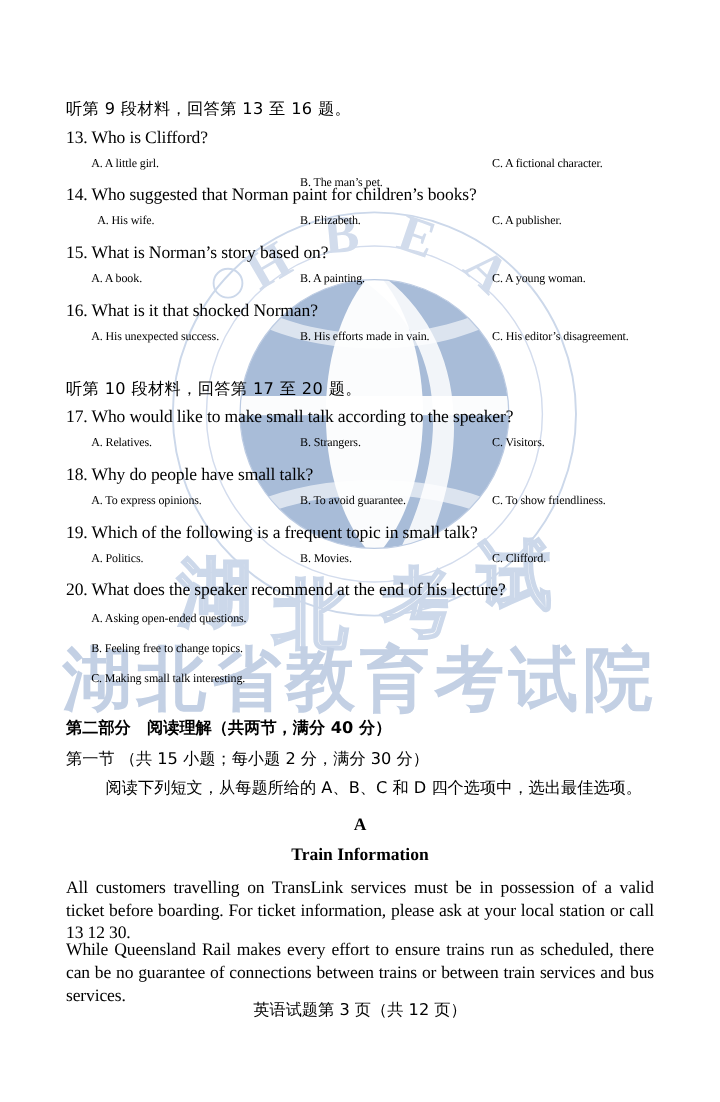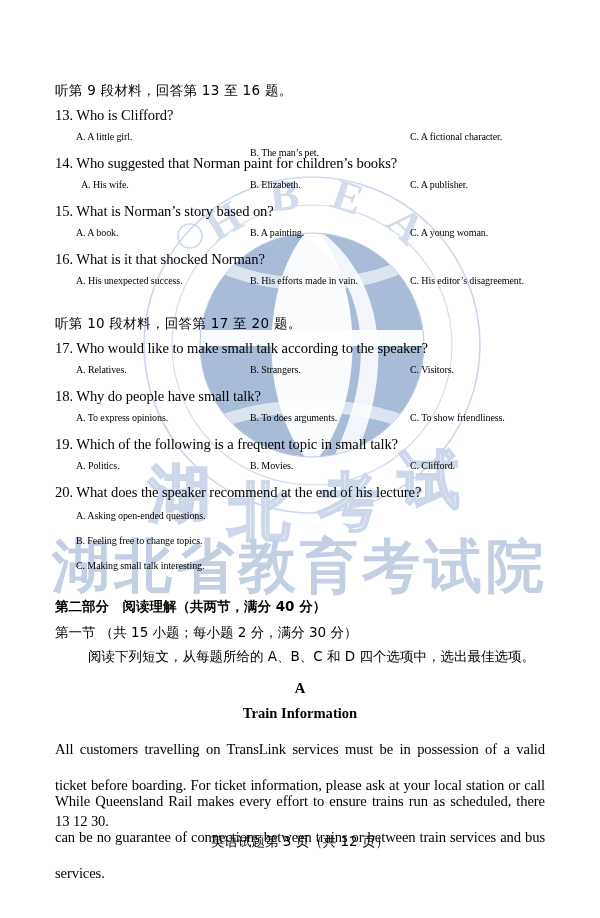--- a/index.html
+++ b/index.html
@@ -110,21 +110,21 @@
     left: 0; right: 0;
     text-align: center;
     font-size: 14.6px;
     font-weight: 700;
   }
   .para {
     position: absolute;
     font-size: 14.6px;
     text-align: justify;
     text-justify: inter-word;
-    line-height: 36px;
+    line-height: 19px;
     letter-spacing: -0.1px;
   }
   .footer-cn {
     position: absolute;
     left: 0; right: 0;
     text-align: center;
     font-family: "DejaVu Sans", "Liberation Sans", sans-serif;
     font-size: 13.5px;
     font-weight: 400;
   }
@@ -201,21 +201,21 @@
 
     <div class="line cn-head" style="left:55px; top:315px;">听第 10 段材料，回答第 17 至 20 题。</div>
 
     <div class="line q-stem" style="left:55px; top:340px;">17. Who would like to make small talk according to the speaker?</div>
     <div class="line opt" style="left:76px; top:364px;">A. Relatives.</div>
     <div class="line opt" style="left:250px; top:364px;">B. Strangers.</div>
     <div class="line opt" style="left:410px; top:364px;">C. Visitors.</div>
 
     <div class="line q-stem" style="left:55px; top:388px;">18. Why do people have small talk?</div>
     <div class="line opt" style="left:76px; top:412px;">A. To express opinions.</div>
-    <div class="line opt" style="left:250px; top:412px;">B. To does arguments.</div>
+    <div class="line opt" style="left:250px; top:412px;">B. To avoid guarantee.</div>
     <div class="line opt" style="left:410px; top:412px;">C. To show friendliness.</div>
 
     <div class="line q-stem" style="left:55px; top:436px;">19. Which of the following is a frequent topic in small talk?</div>
     <div class="line opt" style="left:76px; top:460px;">A. Politics.</div>
     <div class="line opt" style="left:250px; top:460px;">B. Movies.</div>
     <div class="line opt" style="left:410px; top:460px;">C. Clifford.</div>
 
     <div class="line q-stem" style="left:55px; top:484px;">20. What does the speaker recommend at the end of his lecture?</div>
     <div class="line opt" style="left:76px; top:510px;">A. Asking open-ended questions.</div>
     <div class="line opt" style="left:76px; top:535px;">B. Feeling free to change topics.</div>

